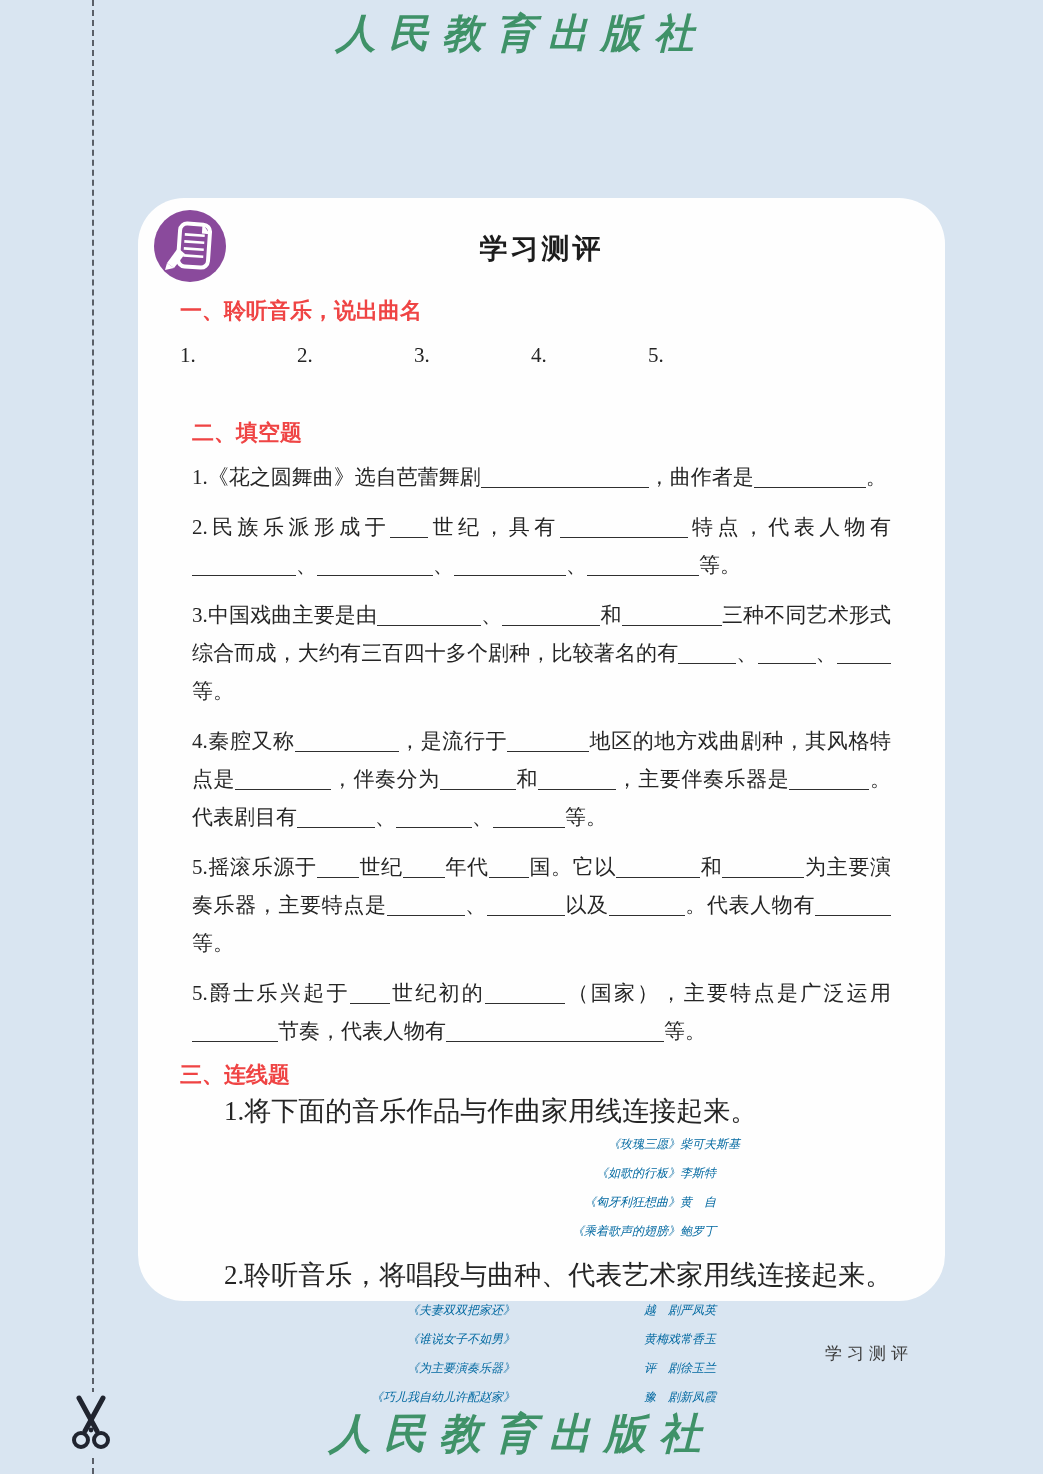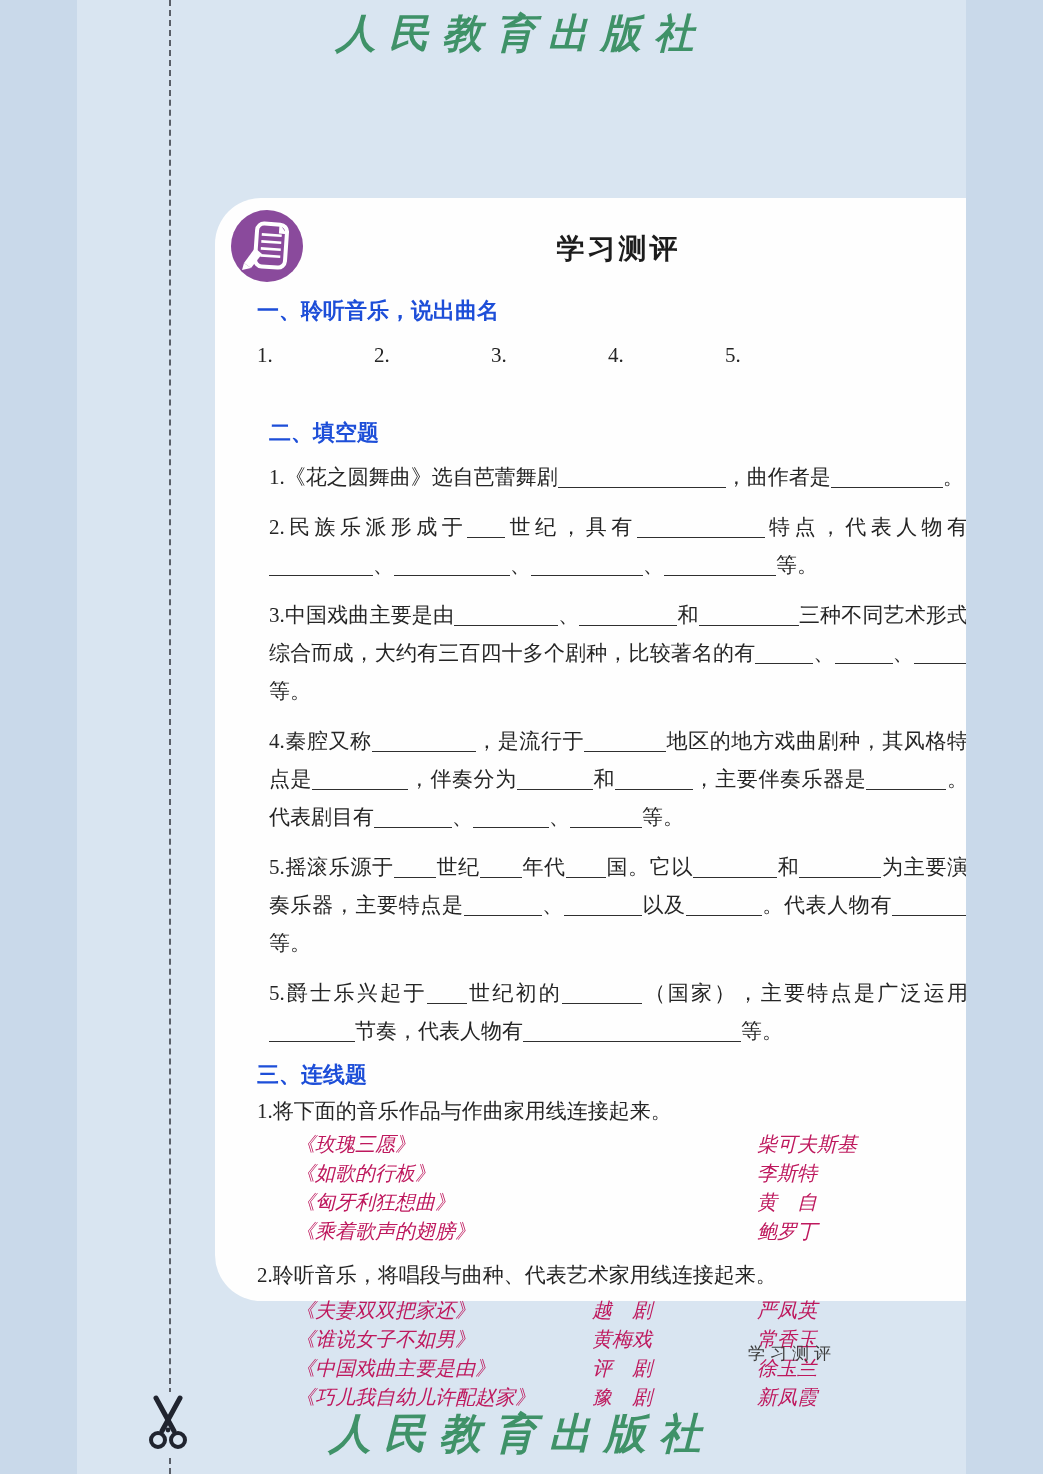--- a/index.html
+++ b/index.html
@@ -1,19 +1,19 @@
 <!DOCTYPE html>
 <html><head>
 <meta charset="utf-8">
 <style>
   html,body{margin:0;padding:0;}
   body{background:#c9d9ea;}
   .page{
     position:relative;
-    width:889px;height:1474px;
+    width:1043px;height:1474px;
     margin:0 auto;
     background:#d9e5f1;
     font-family:"Liberation Serif",serif;
     color:#252525;
     overflow:hidden;
   }
   
   .cut-line{
     position:absolute;left:92px;top:0;height:100%;
     border-left:2px dashed #5a5f68;
@@ -49,38 +49,38 @@
     text-align:center;
     padding-top:32px;
     font-family:"Liberation Sans",sans-serif;
     font-weight:700;font-size:28px;letter-spacing:3px;
     color:#1c1c1c;
   }
   .card-content{padding:0 42px;}
   .sec-heading{
     font-family:"Liberation Sans",sans-serif;
     font-weight:700;font-size:22px;line-height:26px;
-    color:#1d4ed8;
+    color:#ef4444;
   }
   .numbers-row{
     margin-top:16px;line-height:30px;font-size:21px;
     display:flex;
   }
   .num-item{width:117px;}
   .sec2-heading{margin-top:50px;margin-left:12px;}
   .questions{margin-top:6px;font-size:21px;line-height:38px;text-align:justify;}
   .question{margin:12px;}
   .blank{
     display:inline-block;height:5px;
     border-bottom:1.6px solid #2f2f2f;
     vertical-align:-4px;
   }
   .sec3-heading{margin-top:6px;}
-  .match-intro{margin-top:8px;font-size:21px;line-height:30px;}
-  .match-list{margin-top:4px;font-size:20px;line-height:29px;font-style:italic;color:#be185d;}
+  .match-intro{margin-top:8px;font-size:27px;line-height:30px;margin-left:44px;}
+  .match-list{margin-top:4px;font-size:12px;line-height:29px;font-style:italic;color:#0369a1;text-align:right;}
   .match-list.second{margin-top:6px;}
   .match-row{display:flex;padding-left:38px;}
   .m1-left{width:462px;}
   .m2-c1{width:297px;font-style:italic;}
   .m2-c2{width:165px;}
   .intro2{margin-top:14px;}
   
   .page-footer{
     position:absolute;right:130px;top:1342px;
     font-size:17px;letter-spacing:5px;color:#3c3c3c;
@@ -176,21 +176,21 @@
             <span class="m2-c1">《夫妻双双把家还》</span>
             <span class="m2-c2">越　剧</span>
             <span class="m2-c3">严凤英</span>
           </div>
           <div class="match-row">
             <span class="m2-c1">《谁说女子不如男》</span>
             <span class="m2-c2">黄梅戏</span>
             <span class="m2-c3">常香玉</span>
           </div>
           <div class="match-row">
-            <span class="m2-c1">《中国戏曲主要是由》</span>
+            <span class="m2-c1">《为主要演奏乐器》</span>
             <span class="m2-c2">评　剧</span>
             <span class="m2-c3">徐玉兰</span>
           </div>
           <div class="match-row">
             <span class="m2-c1">《巧儿我自幼儿许配赵家》</span>
             <span class="m2-c2">豫　剧</span>
             <span class="m2-c3">新凤霞</span>
           </div>
         </div>
 

